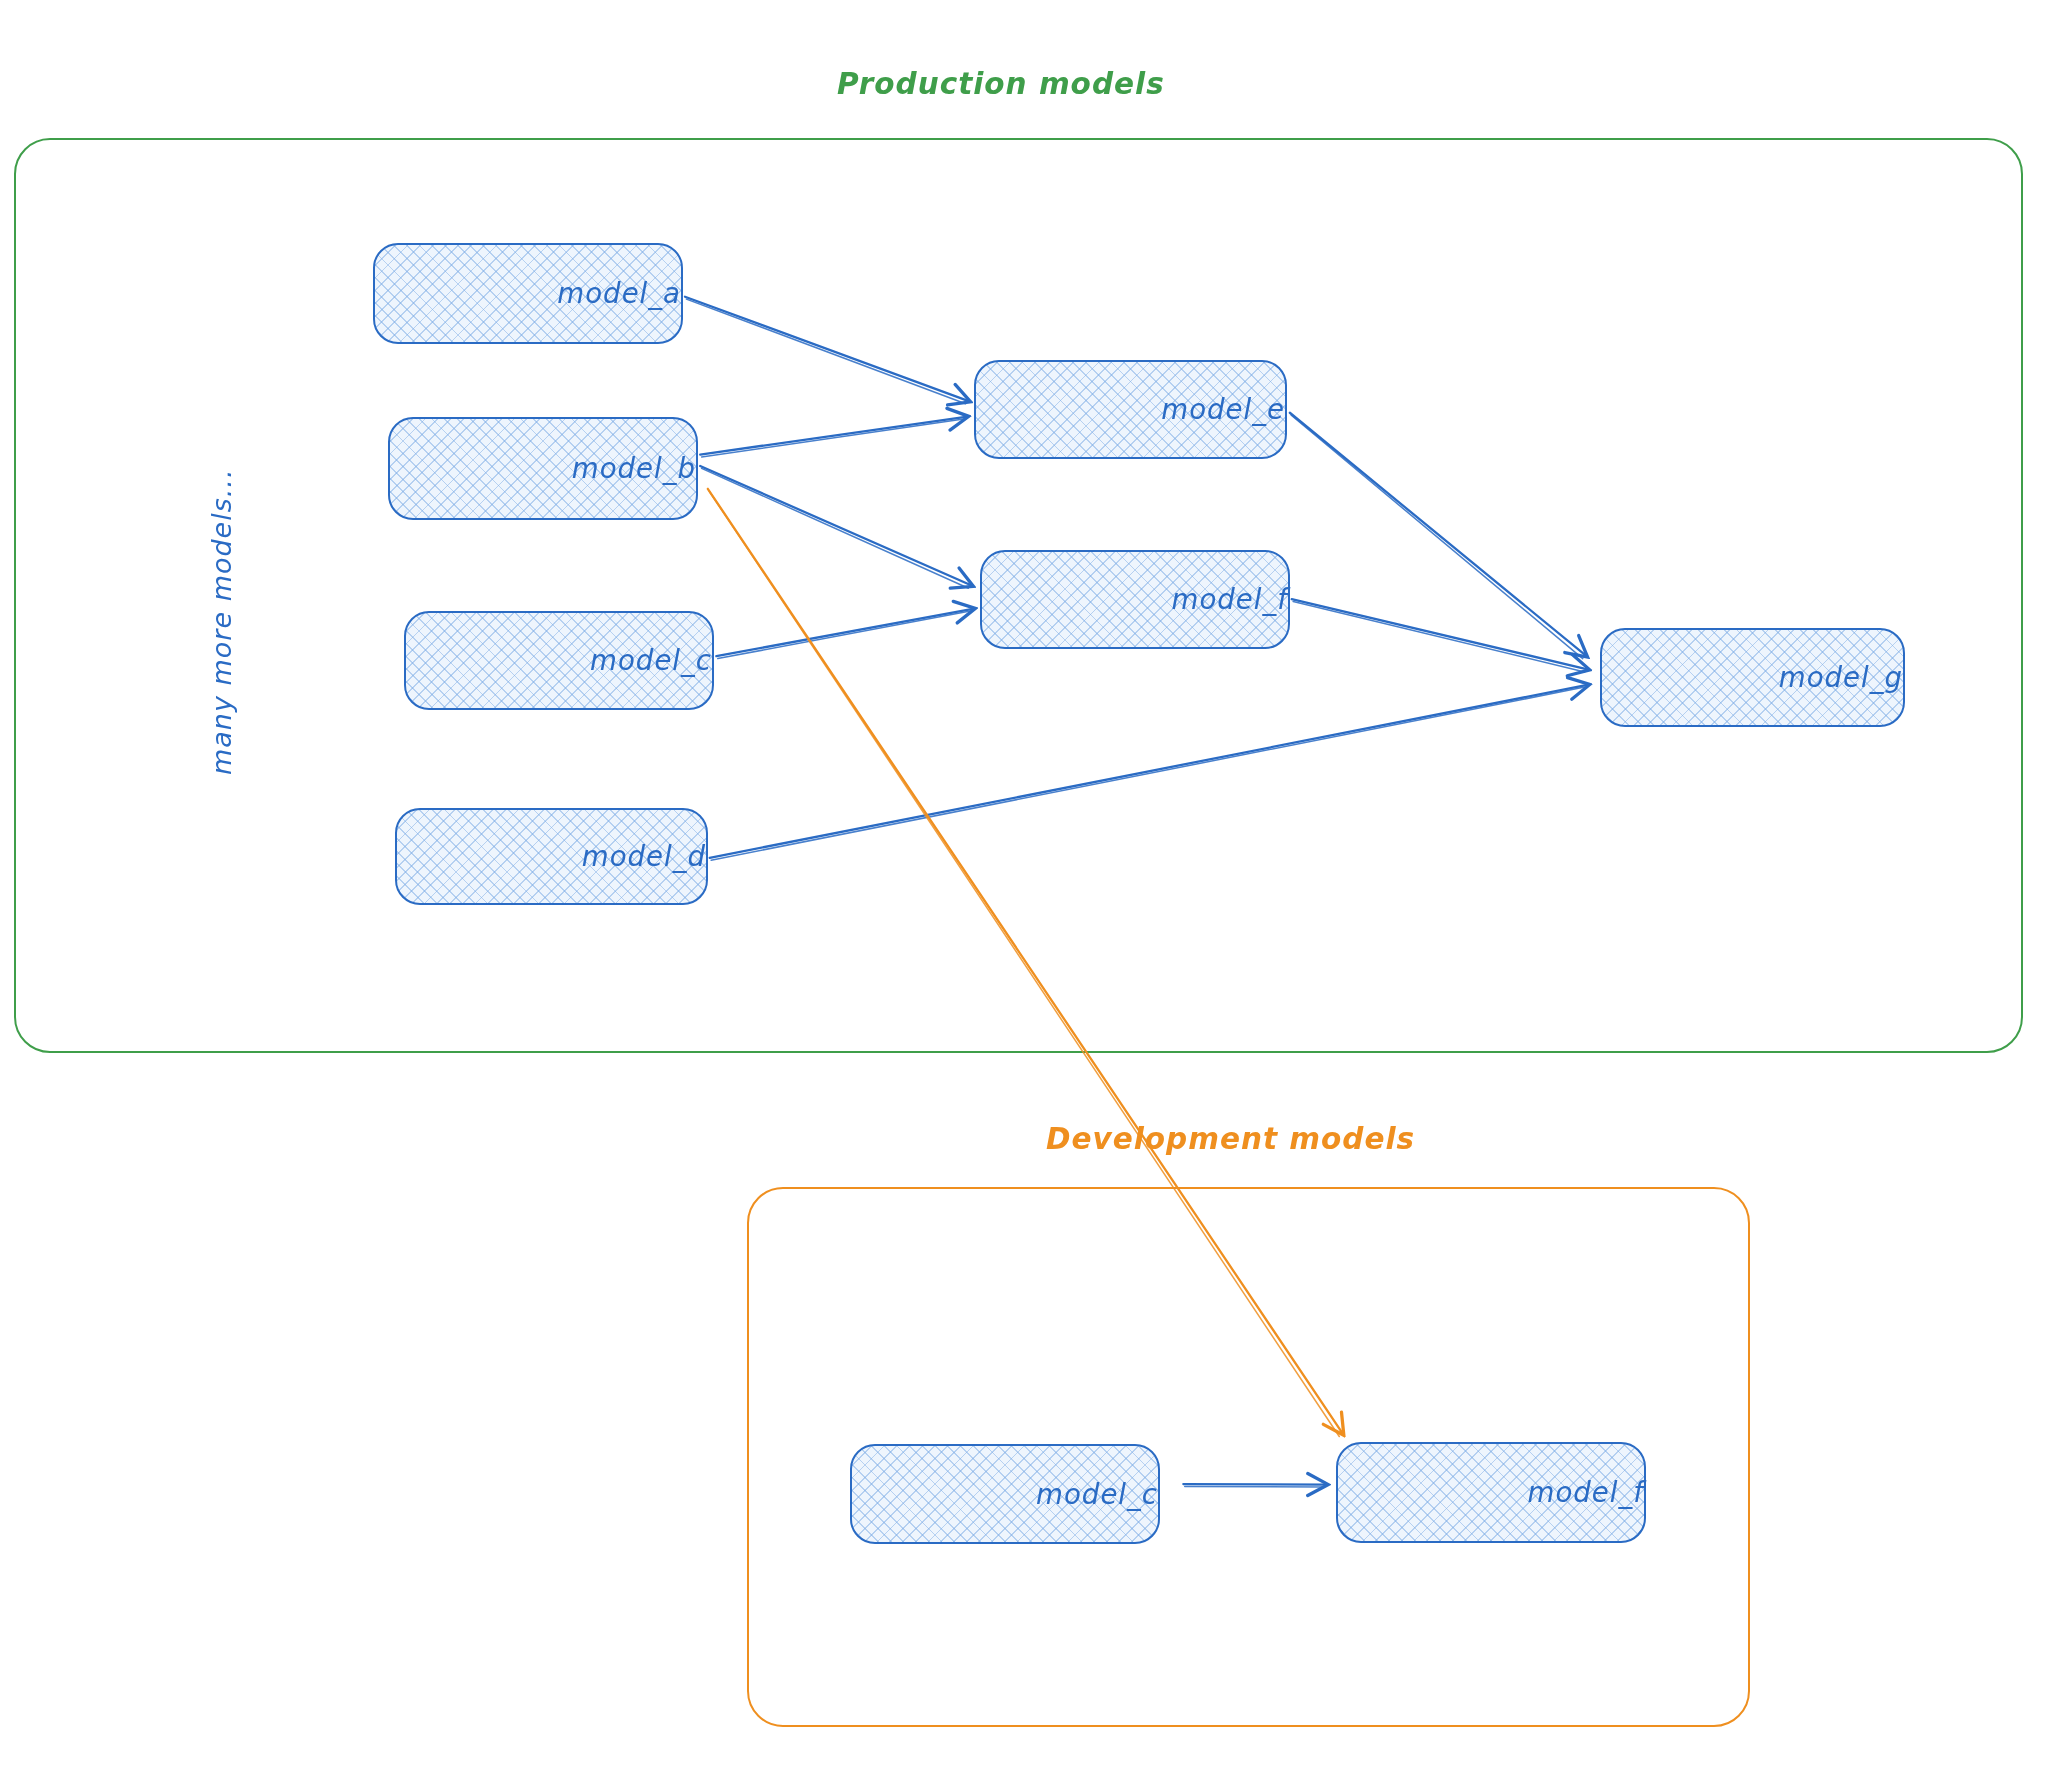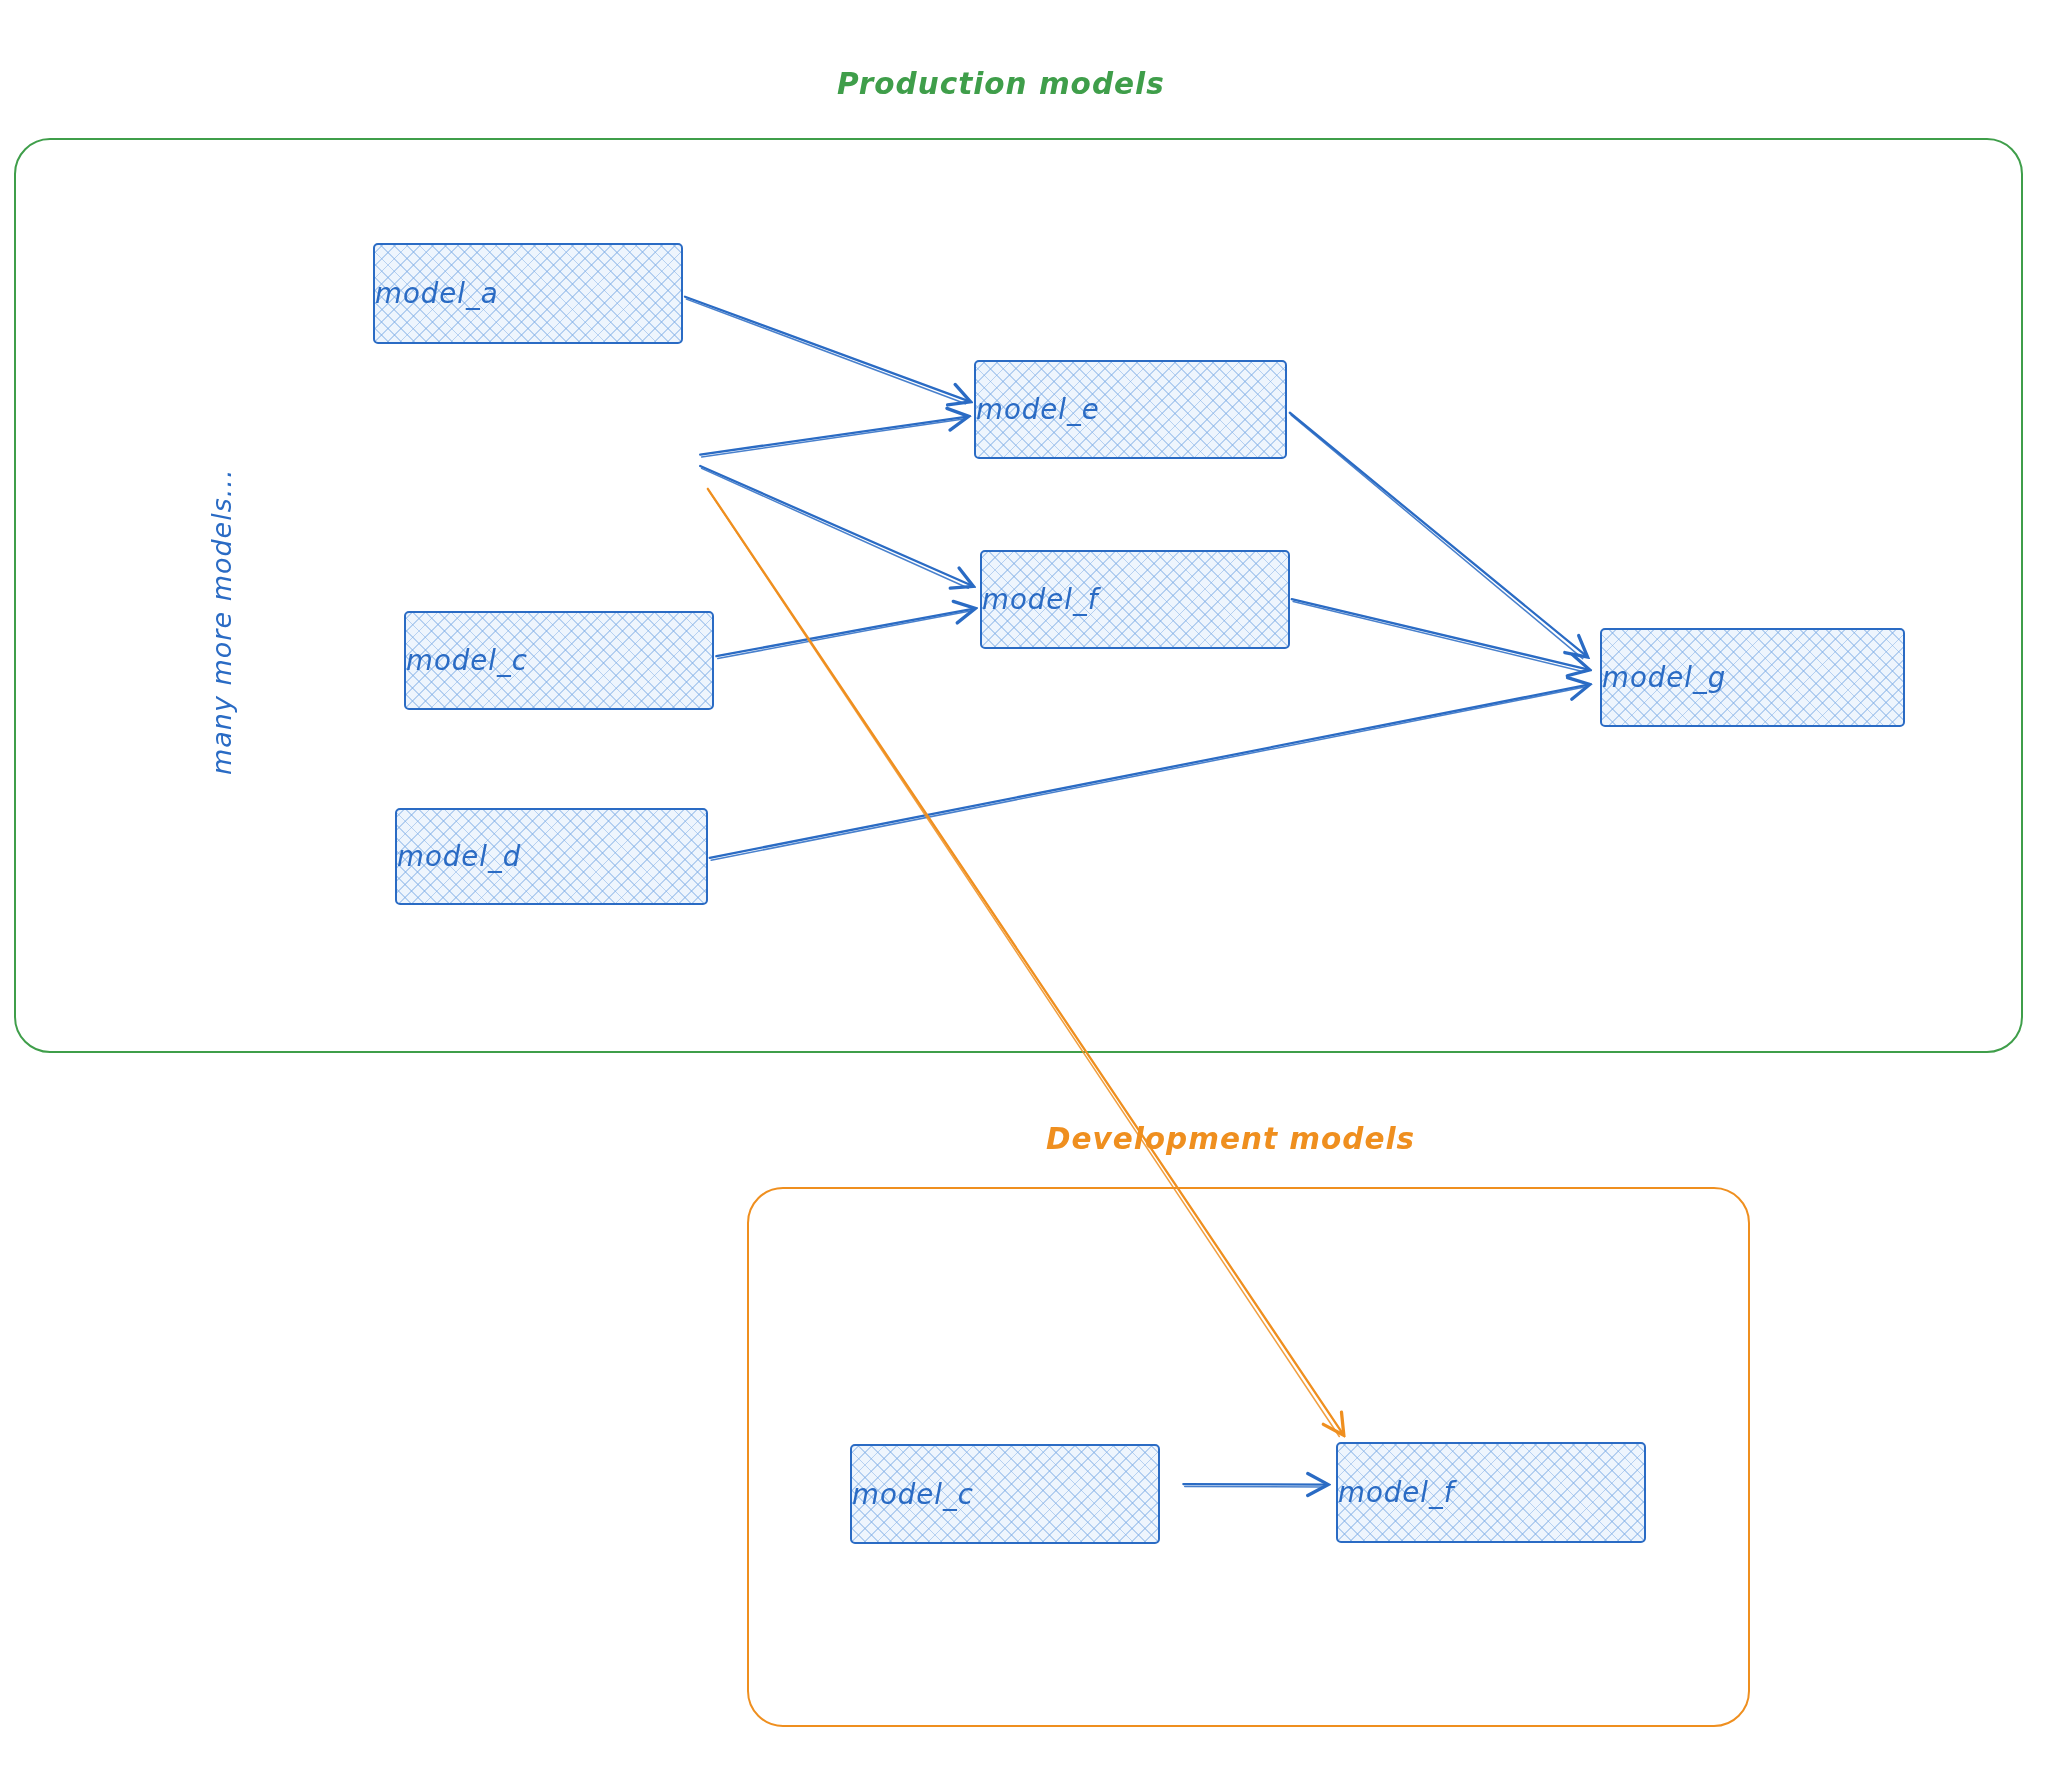--- a/index.html
+++ b/index.html
@@ -18,22 +18,22 @@
     left:747px;top:1187px;width:999px;height:536px;
     border:2.5px solid #ef8f1f;
   }
   .frame-title{
     position:absolute;font-size:29.5px;font-style:italic;font-weight:600;
     letter-spacing:1px;text-align:center;white-space:nowrap;
   }
   .frame-title.production{left:837px;top:67px;width:295px;color:#3f9e4a;}
   .frame-title.development{left:1046px;top:1122px;width:304px;color:#ef8f1f;}
   .node{
-    position:absolute;border:2.5px solid #2a6bc4;border-radius:5px;
-    display:flex;align-items:center;justify-content:flex-start;
+    position:absolute;border:2.5px solid #2a6bc4;border-radius:25px;
+    display:flex;align-items:center;justify-content:flex-end;
     color:#2a6bc4;font-size:27.6px;font-style:italic;font-weight:500;
     letter-spacing:1px;
     background:
       repeating-linear-gradient(45deg, rgba(125,172,229,.50) 0 1.3px, transparent 1.3px 9px),
       repeating-linear-gradient(-45deg, rgba(125,172,229,.50) 0 1.3px, transparent 1.3px 9px),
       #eef5fd;
   }
   .node-label{pointer-events:none;}
   #n-prod-model_a{left:373px;top:243px;width:306px;height:97px;}
   #n-prod-model_b{left:388px;top:417px;width:306px;height:99px;}
@@ -57,20 +57,23 @@
 
 <div class="canvas">
 
   <div class="frame-title production">Production models</div>
   <div class="frame production"></div>
 
   <div class="side-note">many more models...</div>
 
   <div class="node" id="n-prod-model_a">
     <span class="node-label">model_a</span>
+  </div>
+  <div class="node" id="n-prod-model_b">
+    <span class="node-label">model_b</span>
   </div>
   <div class="node" id="n-prod-model_c">
     <span class="node-label">model_c</span>
   </div>
   <div class="node" id="n-prod-model_d">
     <span class="node-label">model_d</span>
   </div>
   <div class="node" id="n-prod-model_e">
     <span class="node-label">model_e</span>
   </div>

